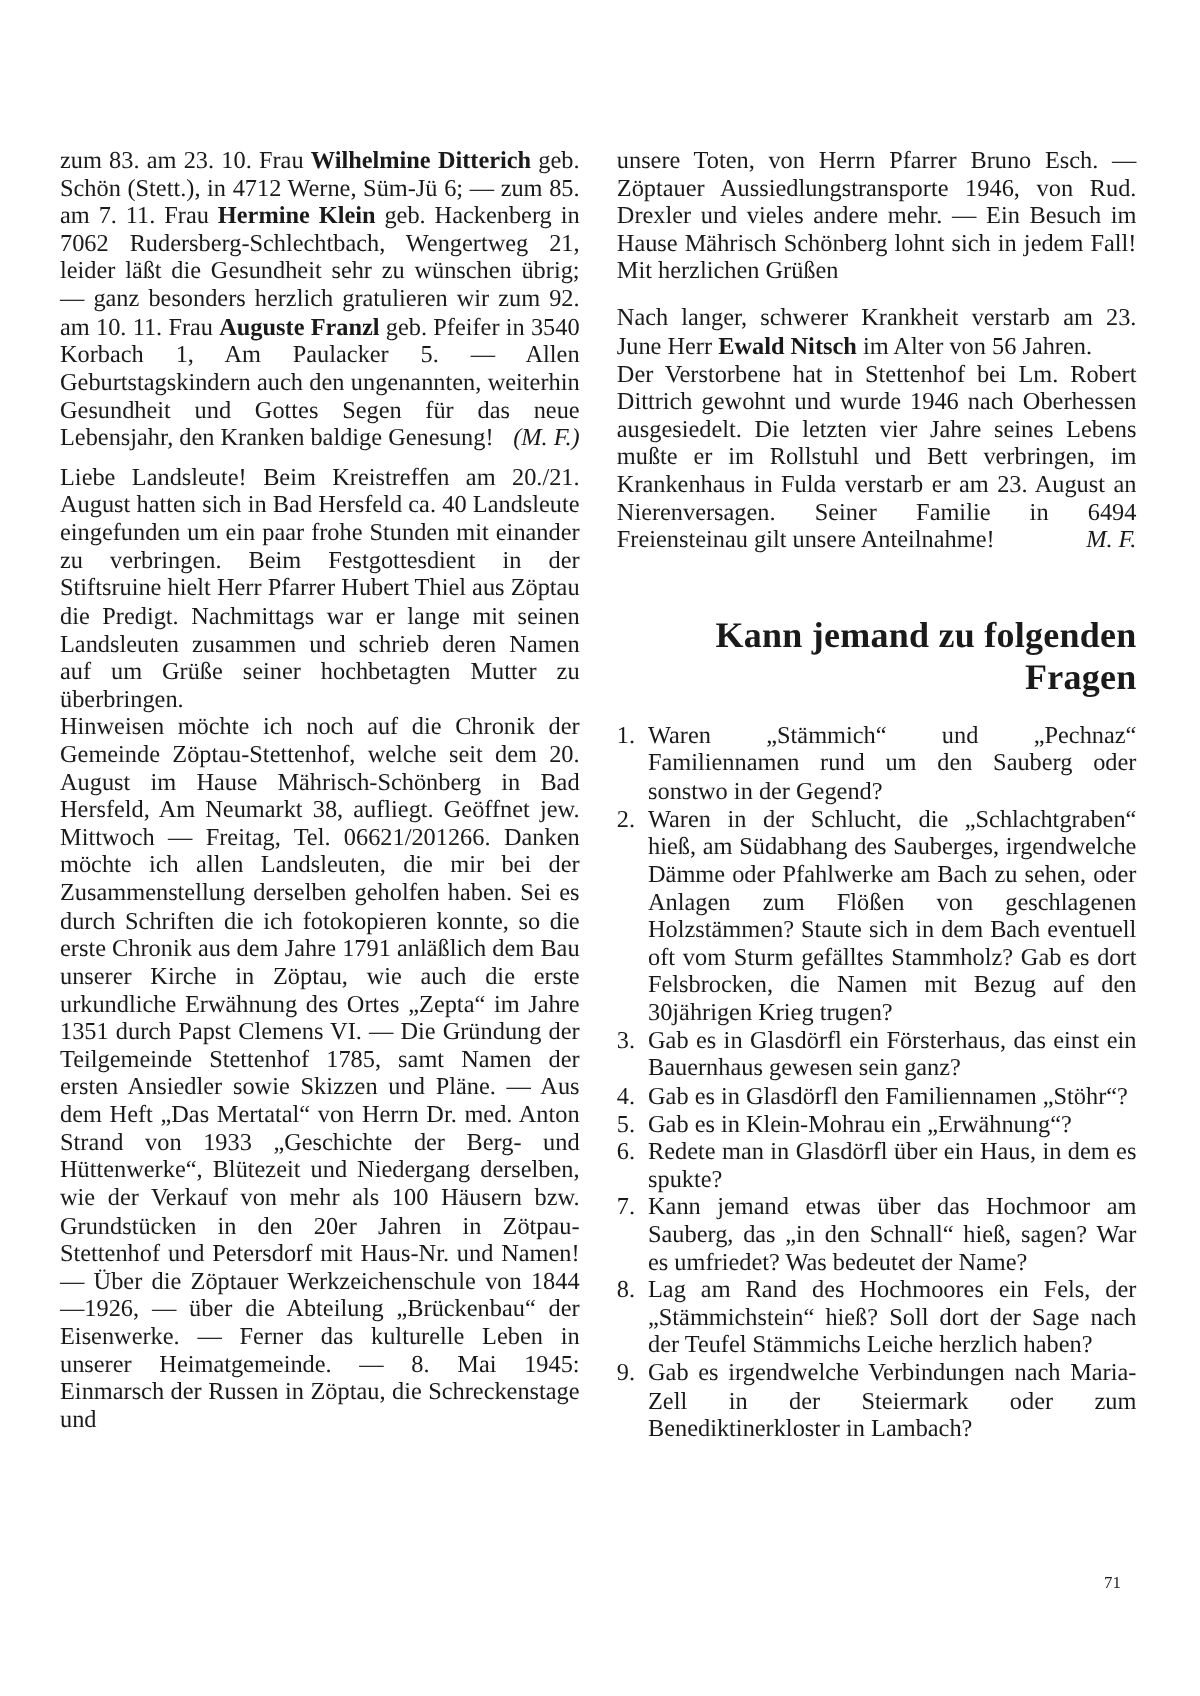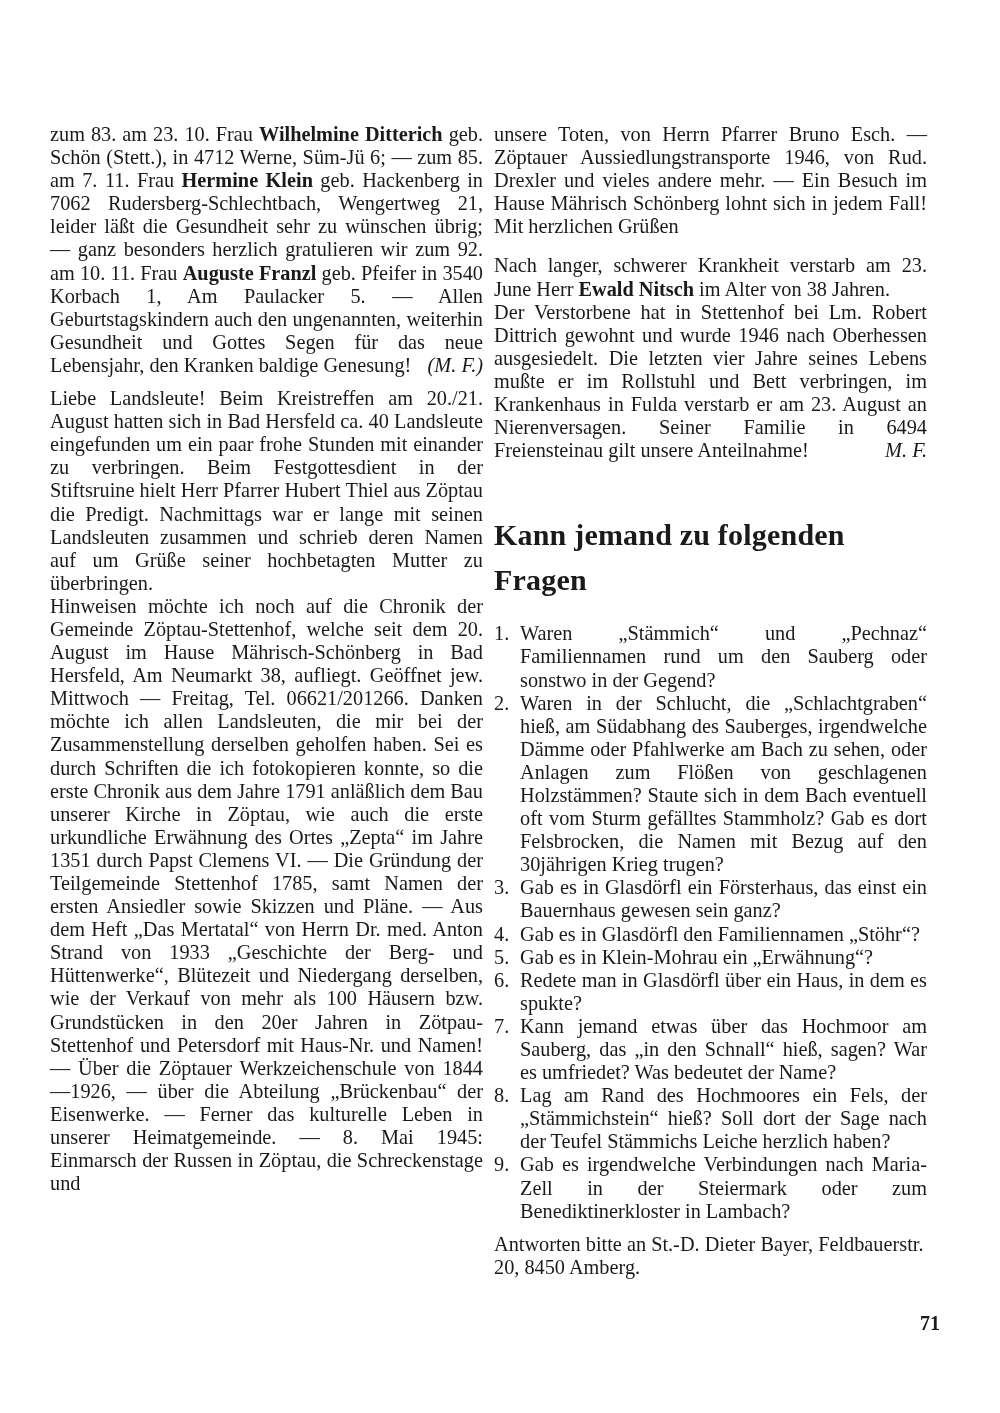--- a/index.html
+++ b/index.html
@@ -7,36 +7,36 @@
     width: 1000px; height: 1413px; position: relative; overflow: hidden;
     font-family: "Liberation Serif", "DejaVu Serif", serif;
     color: #1a1a1a;
   }
   .page { position: absolute; left: 0; top: 0; width: 900px; height: 1413px; }
   .col {
     position: absolute; top: 123px; width: 433px;
     font-size: 20.3px; line-height: 23.1px;
   }
   .col-left { left: 50px; }
-  .col-right { left: 494px; }
+  .col-right { left: 514px; }
   p { margin: 0; text-align: justify; hyphens: manual; }
   .gap-s { margin-top: 10px; }
   .gap-m { margin-top: 16px; }
   b { font-weight: bold; }
   .signoff { text-align: right; font-style: italic; }
   .heading {
-    font-weight: bold; font-size: 30px; line-height: 45px; text-align: left;
+    font-weight: bold; font-size: 30px; line-height: 35px; text-align: right;
     margin-top: 50px; margin-bottom: 20px; letter-spacing: 0.2px;
   }
   ol.questions { list-style: none; padding: 0; margin: 0; }
   ol.questions li { display: flex; }
   ol.questions .num { width: 26px; flex: none; }
   ol.questions .qtext { flex: 1; text-align: justify; }
   .page-number {
-    position: absolute; left: 920px; top: 1312px; font-size: 20px; font-weight: bold;
+    position: absolute; left: 920px; top: 1312px; font-size: 14px;
   }
   .footer-note { margin-top: 10px; text-align: left; }
 </style>
 </head>
 <body>
 
 <div class="page">
 
   <div class="col col-left">
     <p>
@@ -46,21 +46,21 @@
 
     <p class="gap-s" style="clear:both;">Liebe Landsleute! Beim Kreistreffen am 20./21. August hatten sich in Bad Hersfeld ca. 40 Landsleute eingefunden um ein paar frohe Stunden mit einander zu verbringen. Beim Festgottesdient in der Stiftsruine hielt Herr Pfarrer Hubert Thiel aus Zöptau die Predigt. Nachmittags war er lange mit seinen Landsleuten zusammen und schrieb deren Namen auf um Grüße seiner hochbetagten Mutter zu überbringen.</p>
 
     <p>Hinweisen möchte ich noch auf die Chronik der Gemeinde Zöptau-Stettenhof, welche seit dem 20. August im Hause Mährisch-Schönberg in Bad Hersfeld, Am Neumarkt 38, aufliegt. Geöffnet jew. Mittwoch — Freitag, Tel. 06621/201266. Danken möchte ich allen Landsleuten, die mir bei der Zusammenstellung derselben geholfen haben. Sei es durch Schriften die ich fotokopieren konnte, so die erste Chronik aus dem Jahre 1791 anläßlich dem Bau unserer Kirche in Zöptau, wie auch die erste urkundliche Erwähnung des Ortes „Zepta“ im Jahre 1351 durch Papst Clemens VI. — Die Gründung der Teilgemeinde Stettenhof 1785, samt Namen der ersten Ansiedler sowie Skizzen und Pläne. — Aus dem Heft „Das Mertatal“ von Herrn Dr. med. Anton Strand von 1933 „Geschichte der Berg- und Hüttenwerke“, Blütezeit und Niedergang derselben, wie der Verkauf von mehr als 100 Häusern bzw. Grundstücken in den 20er Jahren in Zötpau-Stettenhof und Petersdorf mit Haus-Nr. und Namen! — Über die Zöptauer Werkzeichenschule von 1844—1926, — über die Abteilung „Brückenbau“ der Eisenwerke. — Ferner das kulturelle Leben in unserer Heimatgemeinde. — 8. Mai 1945: Einmarsch der Russen in Zöptau, die Schreckenstage und</p>
   </div>
 
   <div class="col col-right">
     <p>unsere Toten, von Herrn Pfarrer Bruno Esch. — Zöptauer Aussiedlungstransporte 1946, von Rud. Drexler und vieles andere mehr. — Ein Besuch im Hause Mährisch Schönberg lohnt sich in jedem Fall! Mit herzlichen Grüßen</p>
 
     <p class="gap-m" style="text-align:justify;">
-      <span>Nach langer, schwerer Krankheit verstarb am 23. June Herr </span><b>Ewald Nitsch</b><span> im Alter von 38 Jahren.</span>
+      <span>Nach langer, schwerer Krankheit verstarb am 23. June Herr </span><b>Ewald Nitsch</b><span> im Alter von 56 Jahren.</span>
     </p>
     <p>
       <span>Der Verstorbene hat in Stettenhof bei Lm. Robert Dittrich gewohnt und wurde 1946 nach Oberhessen ausgesiedelt. Die letzten vier Jahre seines Lebens mußte er im Rollstuhl und Bett verbringen, im Krankenhaus in Fulda verstarb er am 23. August an Nierenversagen. Seiner Familie in 6494 Freiensteinau gilt unsere Anteilnahme!</span>
       <span style="float:right;font-style:italic;margin-left:33px;">M. F.</span>
     </p>
 
     <div class="heading" style="clear:both;">
       <div>Kann jemand zu folgenden Fragen</div>
     </div>
 
@@ -96,17 +96,16 @@
       <li>
           <span class="num">8.</span>
           <span class="qtext">Lag am Rand des Hochmoores ein Fels, der „Stämmichstein“ hieß? Soll dort der Sage nach der Teufel Stämmichs Leiche herzlich haben?</span>
         </li>
       <li>
           <span class="num">9.</span>
           <span class="qtext">Gab es irgendwelche Verbindungen nach Maria-Zell in der Steiermark oder zum Benediktinerkloster in Lambach?</span>
         </li>
     </ol>
 
-    <p class="footer-note">Antworten bitte an St.-D. Dieter Bayer, Feldbauerstr. 20, 8450 Amberg.</p>
   </div>
 
   <div class="page-number">71</div>
 </div>
 
 </body></html>

